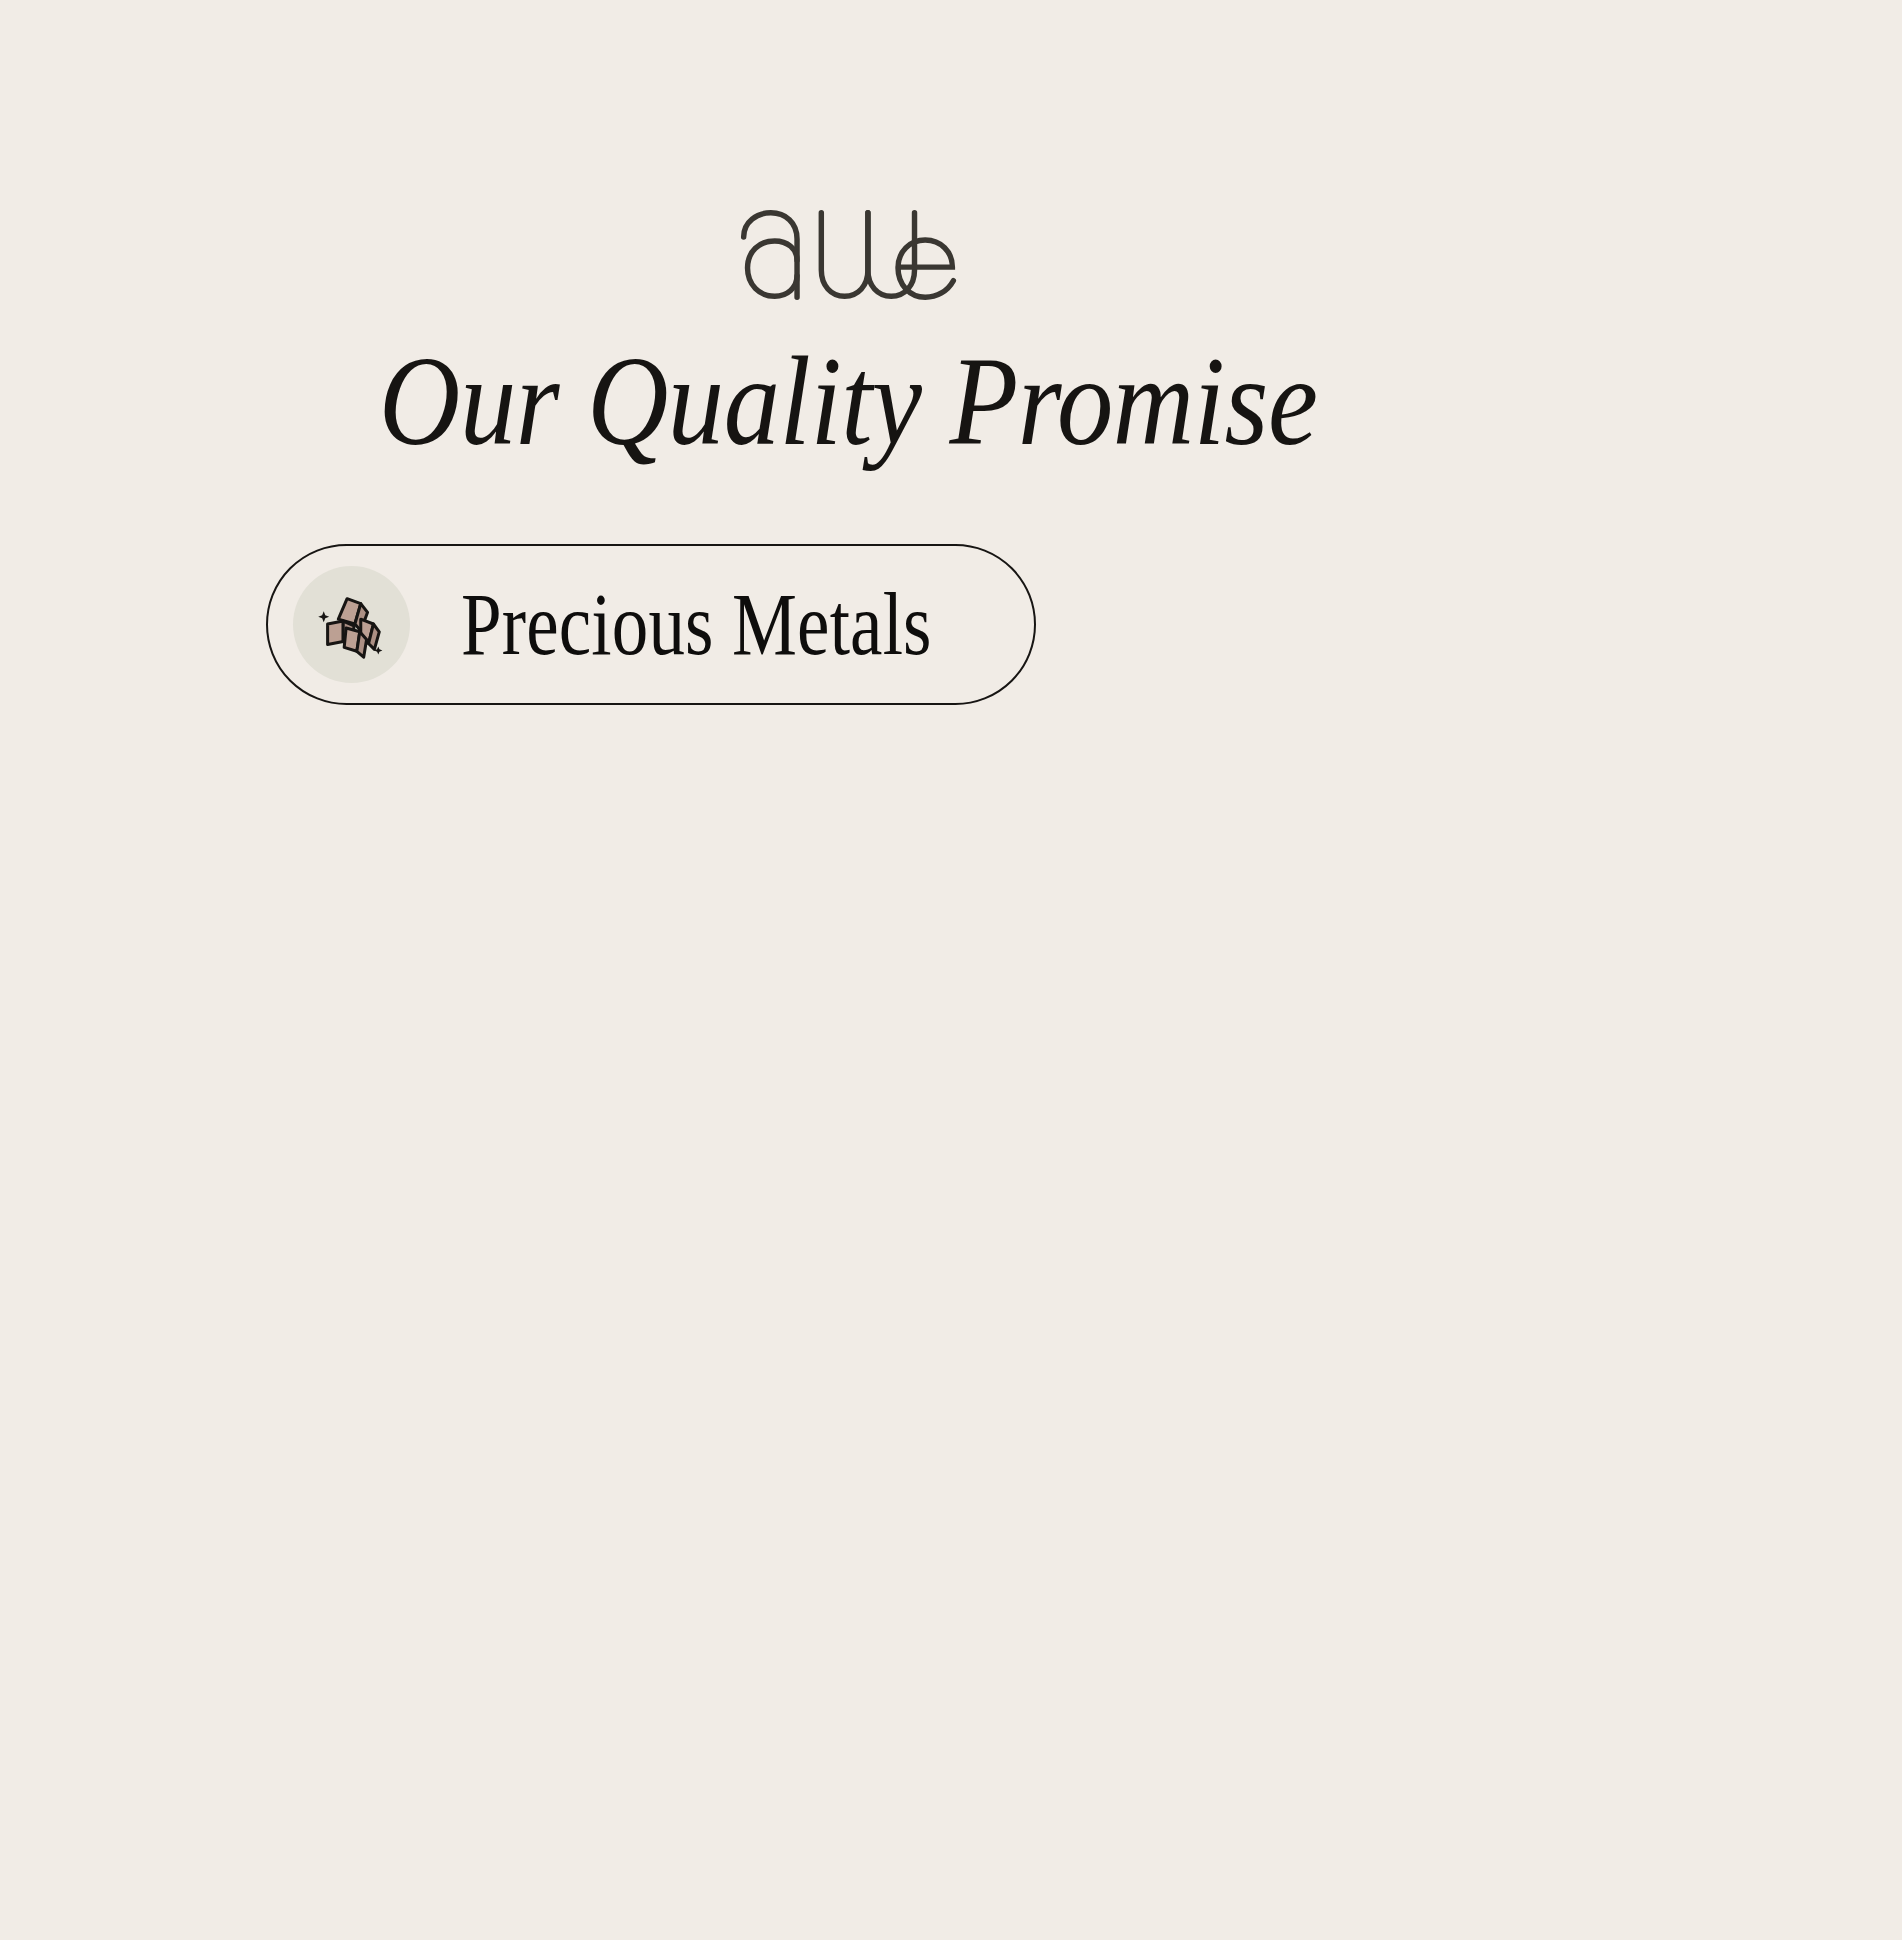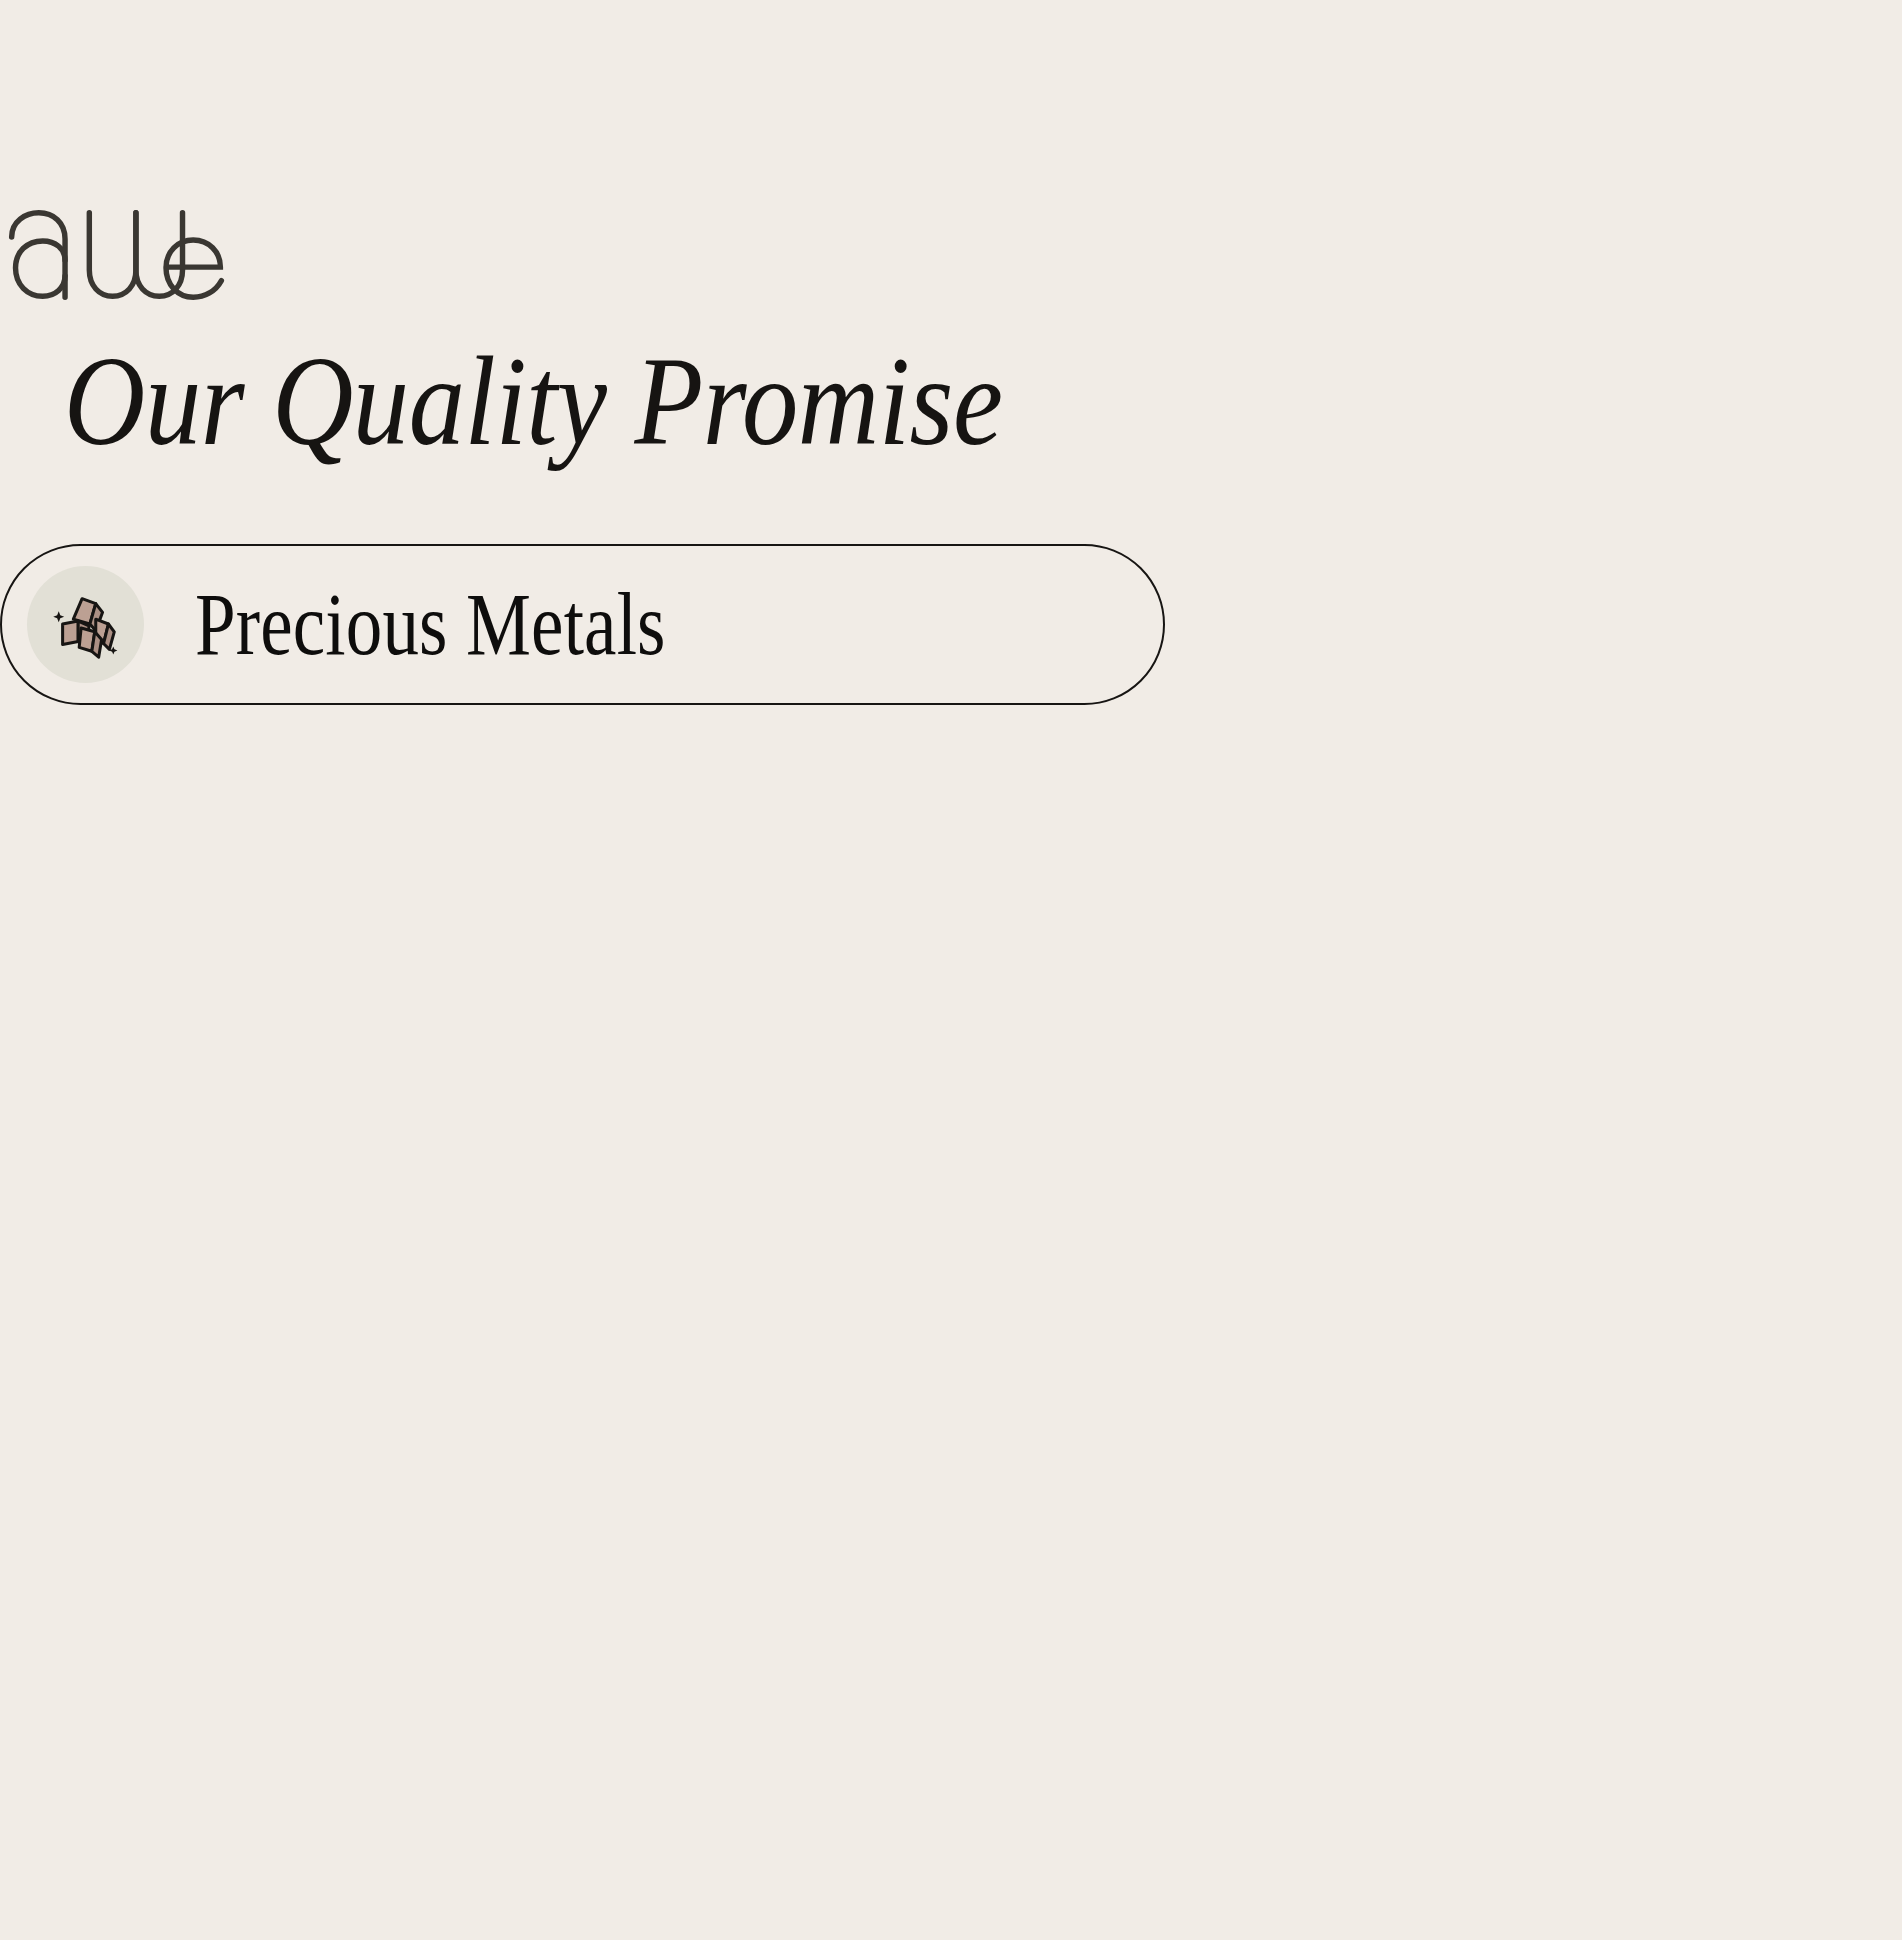--- a/index.html
+++ b/index.html
@@ -15,21 +15,21 @@
     overflow: hidden;
     position: relative;
   }
 
   .page {
     width: 1696px;
     height: 1941px;
     position: relative;
     display: flex;
     flex-direction: column;
-    align-items: flex-start;
+    align-items: center;
     box-sizing: border-box;
   }
 
   
   .logo-wrap {
     margin-top: 202px;
     height: 105px;
     display: flex;
     align-items: center;
     justify-content: center;
@@ -50,21 +50,21 @@
     transform-origin: center center;
     white-space: nowrap;
     text-align: center;
   }
 
   
   .promise-list {
     margin-top: 76px;
     width: 1165px;
     display: flex;
-    flex-direction: column;
+    flex-direction: row;
     gap: 28px;
   }
 
   .pill {
     position: relative;
     height: 161px;
     border: 2.1px solid #171513;
     border-radius: 9703px;
     background: #F1ECE6;
     display: flex;

